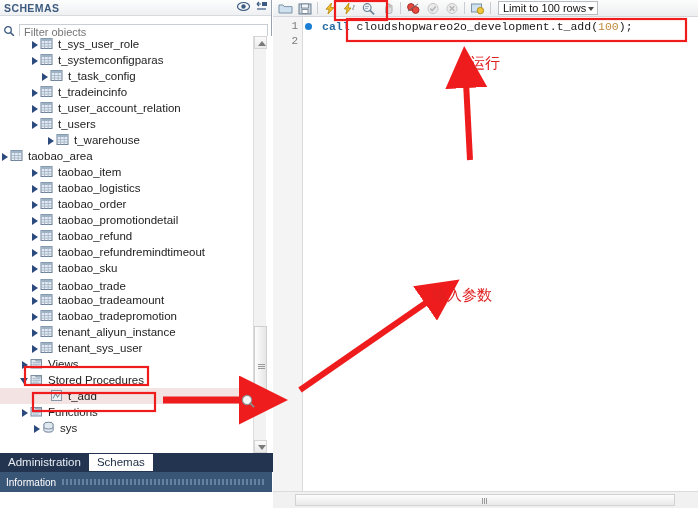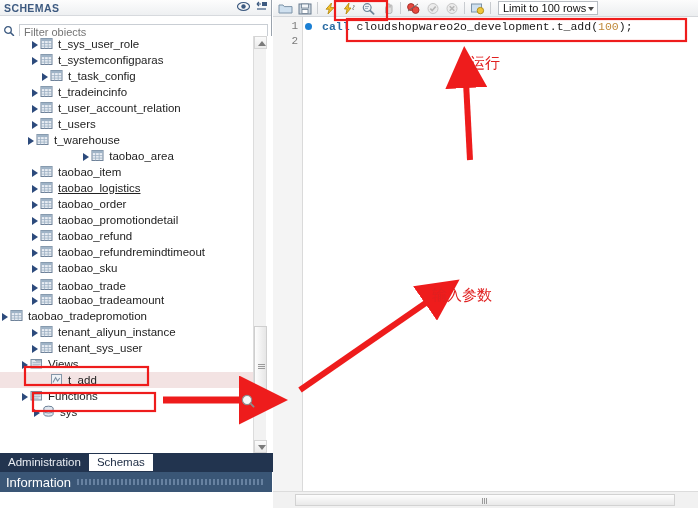--- a/index.html
+++ b/index.html
@@ -143,21 +143,21 @@
     height: 17px; line-height: 17px;
     margin-bottom: 1px;
   }
   #left-status {
     position: absolute; bottom: 16px; left: 0;
     width: 272px; height: 20px;
     background: #3a5676;
     display: flex; align-items: center;
     padding-left: 6px;
   }
-  #left-status .t { font-size: 13px; color: #fff; }
+  #left-status .t { font-size: 10px; color: #fff; }
   #left-status .dots {
     flex: 1; height: 6px; margin: 0 8px 0 6px;
     background: repeating-linear-gradient(to right,#6f89a8 0 2px, transparent 2px 4px);
     opacity: .85;
   }
   #left-bottom-fill {
     position: absolute; bottom: 0; left: 0;
     width: 272px; height: 16px; background: #ffffff;
   }
 
@@ -358,32 +358,32 @@
             <span class="arrow closed"></span>
             <span class="ico">
               <svg width="13" height="13" viewBox="0 0 13 13">
                 <rect x="1" y="1.5" width="11" height="10" fill="#e9eef4" stroke="#6f8299" stroke-width="1"></rect>
                 <rect x="1" y="1.5" width="11" height="2.6" fill="#9fb3c6"></rect>
                 <path d="M4.6 4.1 V11.5 M8.2 4.1 V11.5 M1 6.6 H12 M1 9.1 H12" stroke="#9bafc2" stroke-width="0.8"></path>
               </svg>
             </span>
             <span class="lbl">t_users</span>
           </div>
-          <div class="node" style="padding-left: 26px;">
+          <div class="node" style="padding-left: 46px;">
             <span class="arrow closed"></span>
             <span class="ico">
               <svg width="13" height="13" viewBox="0 0 13 13">
                 <rect x="1" y="1.5" width="11" height="10" fill="#e9eef4" stroke="#6f8299" stroke-width="1"></rect>
                 <rect x="1" y="1.5" width="11" height="2.6" fill="#9fb3c6"></rect>
                 <path d="M4.6 4.1 V11.5 M8.2 4.1 V11.5 M1 6.6 H12 M1 9.1 H12" stroke="#9bafc2" stroke-width="0.8"></path>
               </svg>
             </span>
             <span class="lbl">t_warehouse</span>
           </div>
-          <div class="node" style=" justify-content: center;">
+          <div class="node" style="">
             <span class="arrow closed"></span>
             <span class="ico">
               <svg width="13" height="13" viewBox="0 0 13 13">
                 <rect x="1" y="1.5" width="11" height="10" fill="#e9eef4" stroke="#6f8299" stroke-width="1"></rect>
                 <rect x="1" y="1.5" width="11" height="2.6" fill="#9fb3c6"></rect>
                 <path d="M4.6 4.1 V11.5 M8.2 4.1 V11.5 M1 6.6 H12 M1 9.1 H12" stroke="#9bafc2" stroke-width="0.8"></path>
               </svg>
             </span>
             <span class="lbl">taobao_area</span>
           </div>
@@ -391,21 +391,21 @@
             <span class="arrow closed"></span>
             <span class="ico">
               <svg width="13" height="13" viewBox="0 0 13 13">
                 <rect x="1" y="1.5" width="11" height="10" fill="#e9eef4" stroke="#6f8299" stroke-width="1"></rect>
                 <rect x="1" y="1.5" width="11" height="2.6" fill="#9fb3c6"></rect>
                 <path d="M4.6 4.1 V11.5 M8.2 4.1 V11.5 M1 6.6 H12 M1 9.1 H12" stroke="#9bafc2" stroke-width="0.8"></path>
               </svg>
             </span>
             <span class="lbl">taobao_item</span>
           </div>
-          <div class="node" style="padding-left: 30px; text-decoration: underline;">
+          <div class="node" style="padding-left: 30px;">
             <span class="arrow closed"></span>
             <span class="ico">
               <svg width="13" height="13" viewBox="0 0 13 13">
                 <rect x="1" y="1.5" width="11" height="10" fill="#e9eef4" stroke="#6f8299" stroke-width="1"></rect>
                 <rect x="1" y="1.5" width="11" height="2.6" fill="#9fb3c6"></rect>
                 <path d="M4.6 4.1 V11.5 M8.2 4.1 V11.5 M1 6.6 H12 M1 9.1 H12" stroke="#9bafc2" stroke-width="0.8"></path>
               </svg>
             </span>
             <span class="lbl">taobao_logistics</span>
           </div>
@@ -479,21 +479,21 @@
             <span class="arrow closed"></span>
             <span class="ico">
               <svg width="13" height="13" viewBox="0 0 13 13">
                 <rect x="1" y="1.5" width="11" height="10" fill="#e9eef4" stroke="#6f8299" stroke-width="1"></rect>
                 <rect x="1" y="1.5" width="11" height="2.6" fill="#9fb3c6"></rect>
                 <path d="M4.6 4.1 V11.5 M8.2 4.1 V11.5 M1 6.6 H12 M1 9.1 H12" stroke="#9bafc2" stroke-width="0.8"></path>
               </svg>
             </span>
             <span class="lbl">taobao_tradeamount</span>
           </div>
-          <div class="node" style=" text-align: right;">
+          <div class="node" style="padding-left: 30px; text-align: right;">
             <span class="arrow closed"></span>
             <span class="ico">
               <svg width="13" height="13" viewBox="0 0 13 13">
                 <rect x="1" y="1.5" width="11" height="10" fill="#e9eef4" stroke="#6f8299" stroke-width="1"></rect>
                 <rect x="1" y="1.5" width="11" height="2.6" fill="#9fb3c6"></rect>
                 <path d="M4.6 4.1 V11.5 M8.2 4.1 V11.5 M1 6.6 H12 M1 9.1 H12" stroke="#9bafc2" stroke-width="0.8"></path>
               </svg>
             </span>
             <span class="lbl">taobao_tradepromotion</span>
           </div>
@@ -522,20 +522,31 @@
           <div class="node" style="padding-left: 20px;">
             <span class="arrow closed"></span>
             <span class="ico">
               <svg width="13" height="13" viewBox="0 0 13 13">
                 <rect x="1" y="2.5" width="10.5" height="8.5" fill="#dfe6ee" stroke="#7b8fa3" stroke-width="1"></rect>
                 <path d="M1 2.5 h4 l1 1.4 h5.5" fill="none" stroke="#7b8fa3" stroke-width="1"></path>
                 <path d="M2.6 5.6 h8 M2.6 7.4 h8 M2.6 9.2 h6" stroke="#a6b7c7" stroke-width="0.9"></path>
               </svg>
             </span>
             <span class="lbl">Views</span>
+          </div>
+          <div class="node" style="padding-left: 20px;">
+            <span class="arrow open"></span>
+            <span class="ico">
+              <svg width="13" height="13" viewBox="0 0 13 13">
+                <rect x="1" y="2.5" width="10.5" height="8.5" fill="#dfe6ee" stroke="#7b8fa3" stroke-width="1"></rect>
+                <path d="M1 2.5 h4 l1 1.4 h5.5" fill="none" stroke="#7b8fa3" stroke-width="1"></path>
+                <path d="M2.6 5.6 h8 M2.6 7.4 h8 M2.6 9.2 h6" stroke="#a6b7c7" stroke-width="0.9"></path>
+              </svg>
+            </span>
+            <span class="lbl">Stored Procedures</span>
           </div>
           <div class="node selected" style="padding-left: 40px;">
             <span class="arrow"></span>
             <span class="ico">
               <svg width="13" height="13" viewBox="0 0 13 13">
                 <rect x="1.5" y="1.5" width="10" height="10" fill="#eef2f6" stroke="#8496a8" stroke-width="1"></rect>
                 <path d="M3 9.5 L5.6 4.6 L7.6 8 L9.8 5" fill="none" stroke="#7d90a3" stroke-width="1.1"></path>
               </svg>
             </span>
             <span class="lbl">t_add</span>

